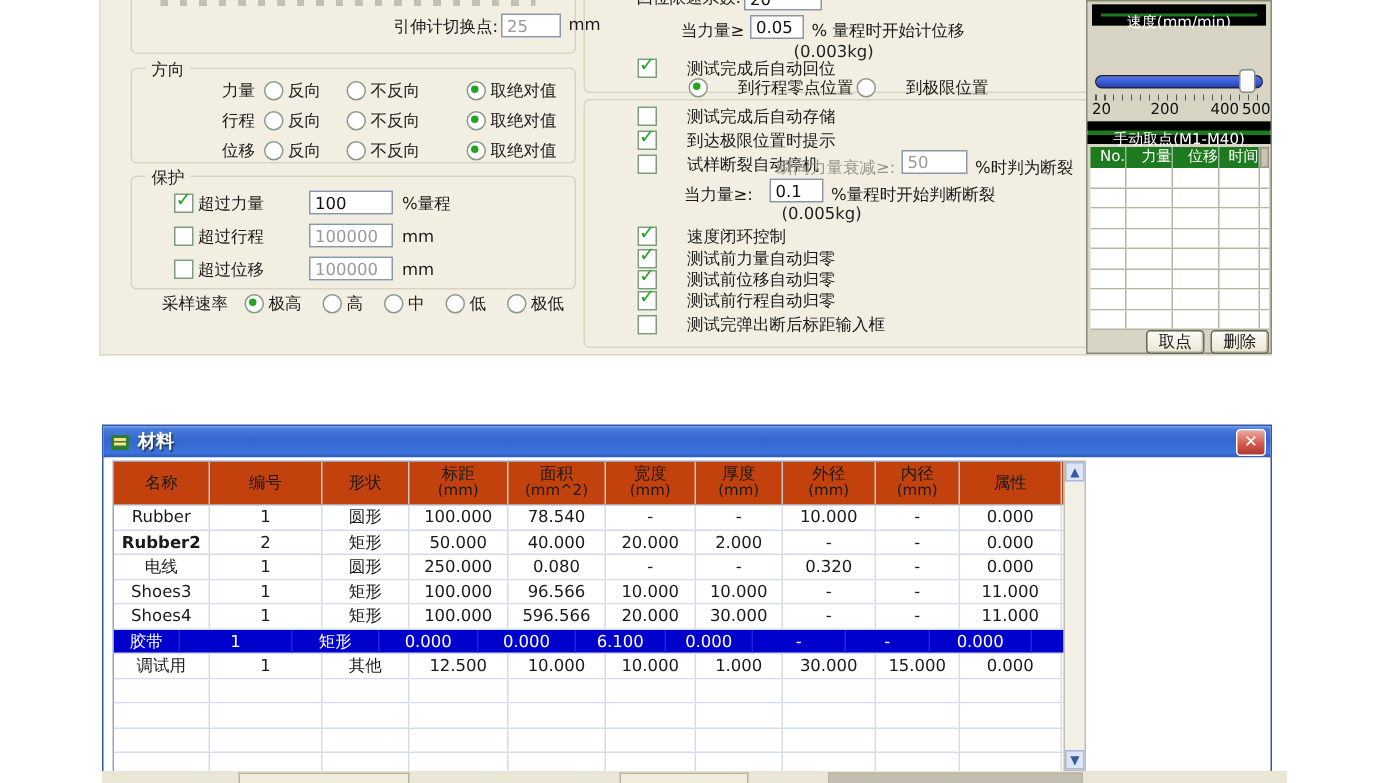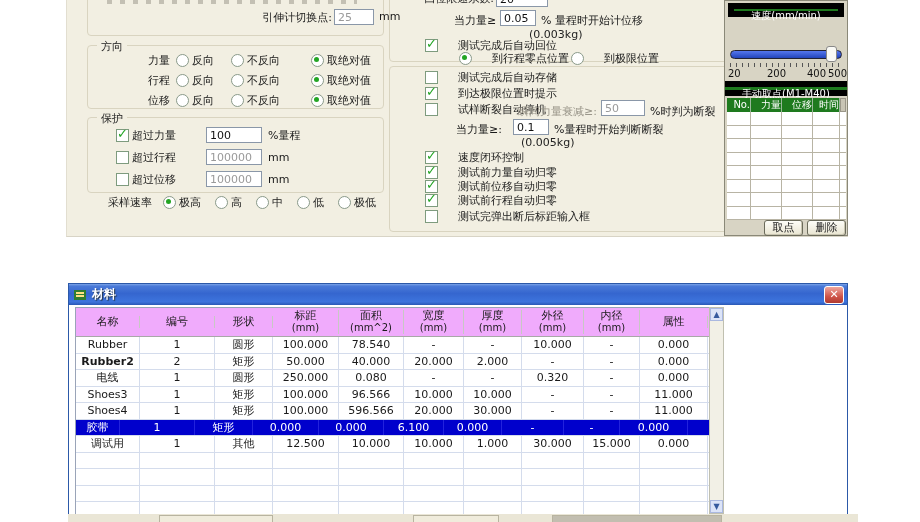--- a/index.html
+++ b/index.html
@@ -67,21 +67,21 @@
   #mtitle{position:absolute;left:0;top:0;right:0;height:21px;display:flex;align-items:center;
       padding-left:4px;gap:5px;box-sizing:border-box;
       background:linear-gradient(180deg,#7ba3e8 0%,#4a7ad8 10%,#3566cf 45%,#3d74dd 85%,#2a57b4 100%);}
   #mtitle .ttext{color:#fff;font-weight:bold;font-size:12px;text-shadow:1px 1px 1px #234;}
   #mclose{position:absolute;right:3px;top:2px;width:18px;height:16px;border:1px solid #fff;
       border-radius:3px;background:linear-gradient(#efa79e,#cf5448 60%,#b03a30);color:#fff;
       font-size:11px;font-weight:bold;text-align:center;line-height:15px;}
   #mclient{position:absolute;left:1px;top:21px;right:1px;bottom:1px;background:#fff;}
   #mtable{position:absolute;left:5px;top:2px;width:634px;height:207px;border:1px solid #9aa4b8;
       overflow:hidden;background:#fff;}
-  #mat-header{display:flex;height:28px;background:#f0abfc;border-bottom:1px solid #a8a8a8;align-items:center;}
+  #mat-header{display:flex;height:28px;background:#c2410c;border-bottom:1px solid #a8a8a8;}
   .mat-hcell{border-right:1px solid #c8c8c4;box-sizing:border-box;flex:none;display:flex;
       flex-direction:column;align-items:center;justify-content:center;line-height:12px;}
   .mat-hcell .hu{font-size:10px;}
   .mat-row{display:flex;height:15.5px;border-bottom:1px solid #d4dcec;background:#fff;}
   .mat-row.selected{background:#0000cc;color:#fff;}
   .mat-cell{border-right:1px solid #d4dcec;box-sizing:border-box;flex:none;text-align:center;
       font-size:11px;line-height:15px;overflow:hidden;white-space:nowrap;}
   .mat-row.selected .mat-cell{border-right-color:#2222dd;}
   #mscroll{position:absolute;left:639px;top:2px;width:15px;height:207px;background:#f2f0e6;
       border:1px solid #c0c0b0;box-sizing:border-box;}

